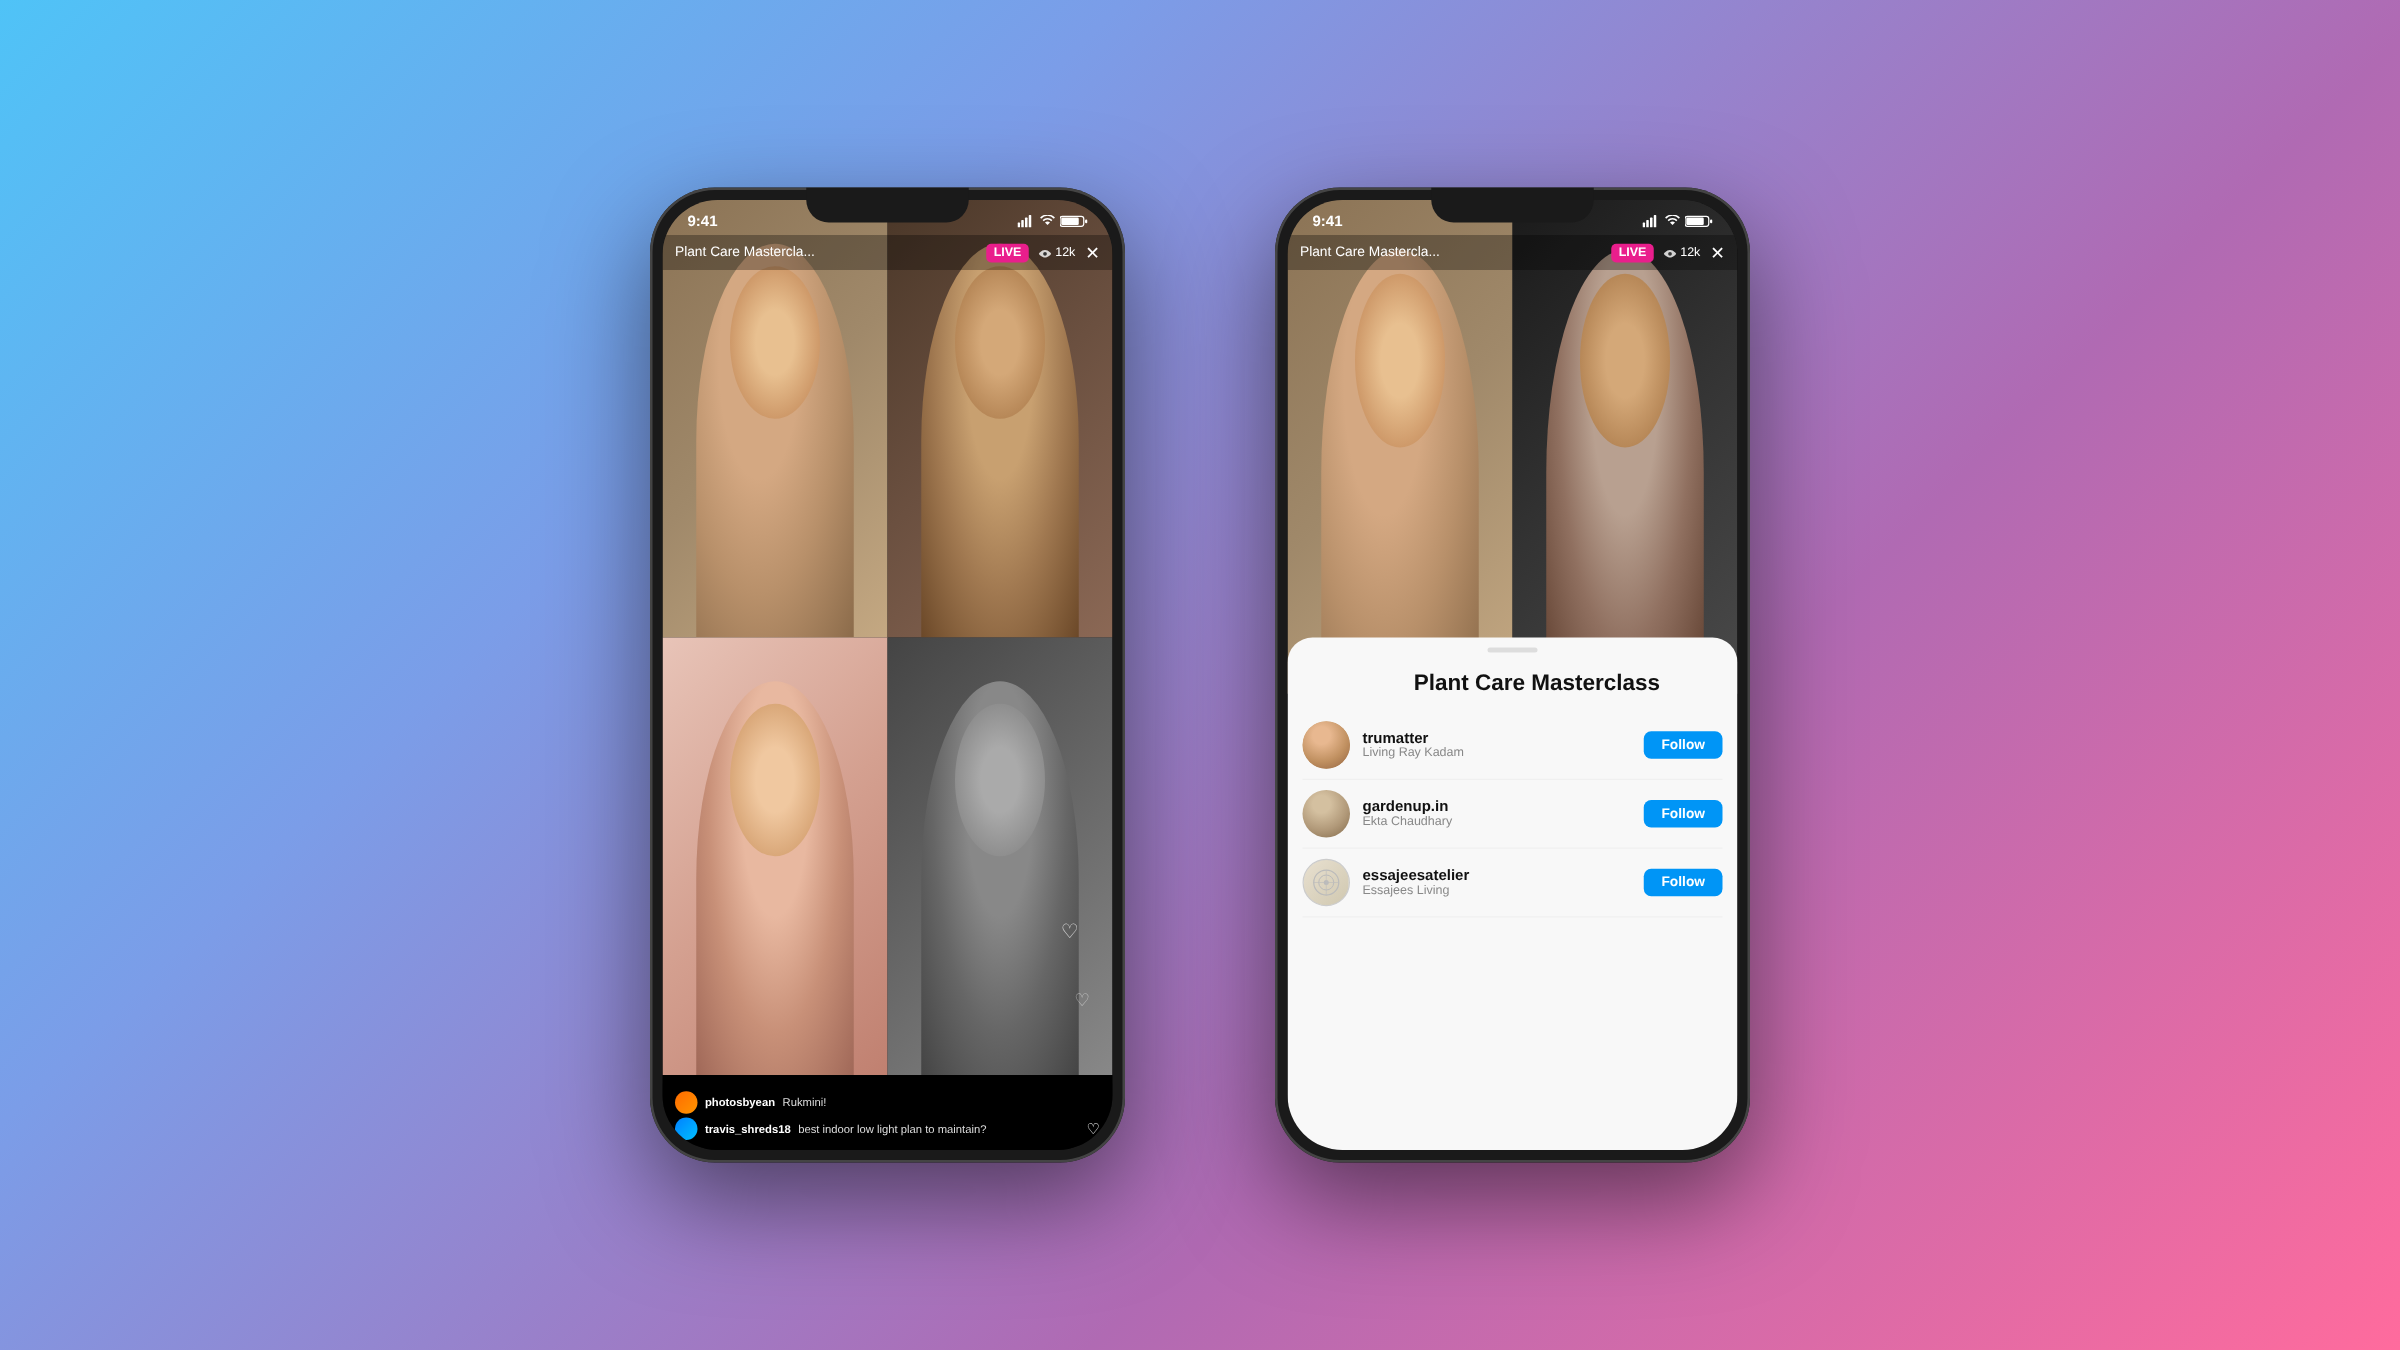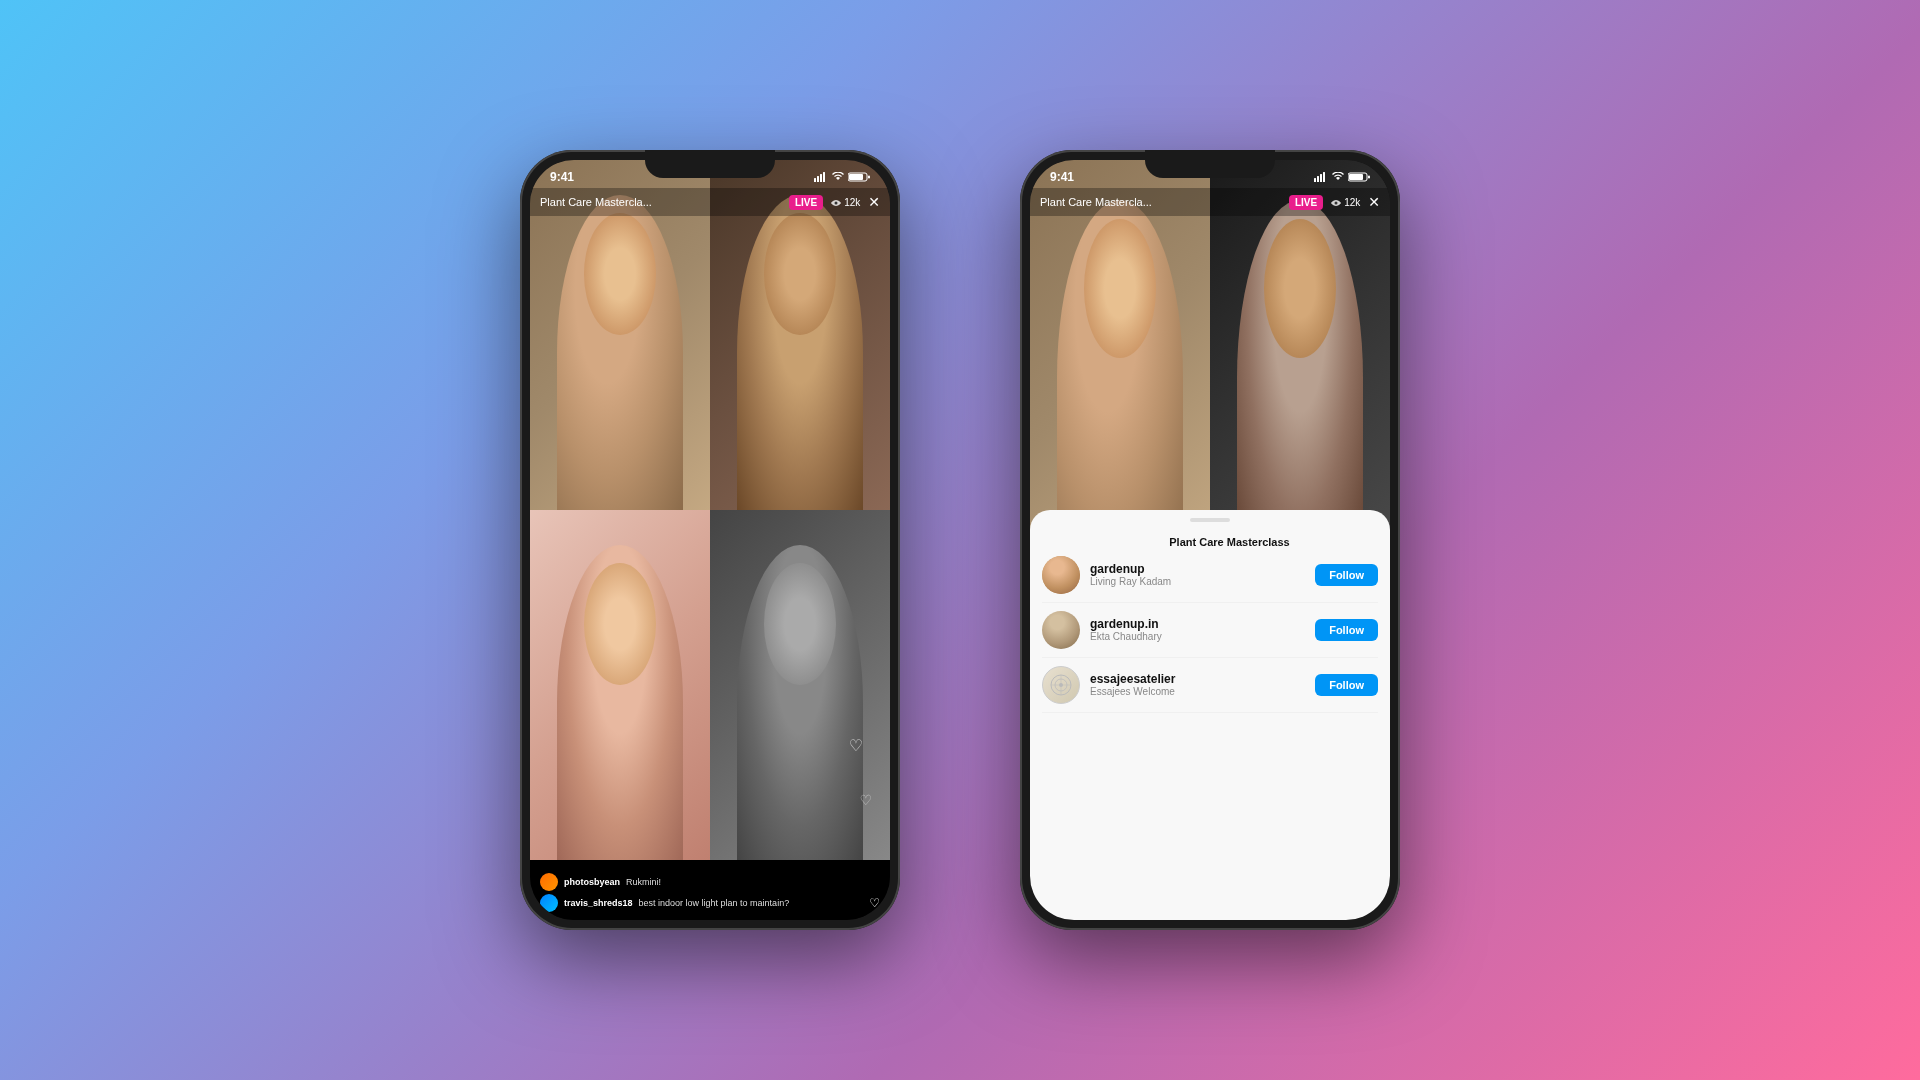--- a/index.html
+++ b/index.html
@@ -198,24 +198,24 @@
     }
     .panel-handle {
       width: 40px;
       height: 4px;
       background: #ddd;
       border-radius: 2px;
       margin: 8px auto 14px;
     }
     .panel-title {
       text-align: center;
-      font-size: 11px;
+      font-size: 18px;
       font-weight: 700;
       color: #111;
-      margin-bottom: 0;
+      margin-bottom: 12px;
       padding-left: 39px;
     }
     .user-list { padding: 0 12px; }
     .user-item {
       display: flex;
       align-items: center;
       padding: 8px 0;
       border-bottom: 1px solid #f0f0f0;
       gap: 10px;
     }
@@ -394,21 +394,21 @@
       <div class="panel-title">Plant Care Masterclass</div>
 
       <div class="user-list">
 
 
         <div class="user-item">
           <div class="user-avatar ua2">
             <div style="width:100%;height:100%;border-radius:50%;background:radial-gradient(circle at 40% 30%, #e8b890 20%, #c09060 60%, #906040 100%);"></div>
           </div>
           <div class="user-info">
-            <div class="user-name">gardenup</div>
+            <div class="user-name">trumatter</div>
             <div class="user-sub">Living Ray Kadam</div>
           </div>
           <button class="follow-btn follow">Follow</button>
         </div>
 
         <div class="user-item">
           <div class="user-avatar" style="background:radial-gradient(circle at 40% 30%, #d4c0a0 20%, #b09878 60%, #806848 100%);"></div>
           <div class="user-info">
             <div class="user-name">gardenup.in</div>
             <div class="user-sub">Ekta Chaudhary</div>
@@ -421,21 +421,21 @@
             <svg width="24" height="24" viewBox="0 0 24 24">
               <circle cx="12" cy="12" r="10" fill="none" stroke="#bbb" stroke-width="1"></circle>
               <circle cx="12" cy="12" r="6" fill="none" stroke="#bbb" stroke-width="0.8"></circle>
               <circle cx="12" cy="12" r="2" fill="#bbb"></circle>
               <line x1="12" y1="2" x2="12" y2="22" stroke="#bbb" stroke-width="0.5"></line>
               <line x1="2" y1="12" x2="22" y2="12" stroke="#bbb" stroke-width="0.5"></line>
             </svg>
           </div>
           <div class="user-info">
             <div class="user-name">essajeesatelier</div>
-            <div class="user-sub">Essajees Welcome</div>
+            <div class="user-sub">Essajees Living</div>
           </div>
           <button class="follow-btn follow">Follow</button>
         </div>
 
       </div>
     </div>
 
   </div>
 </div>
 

